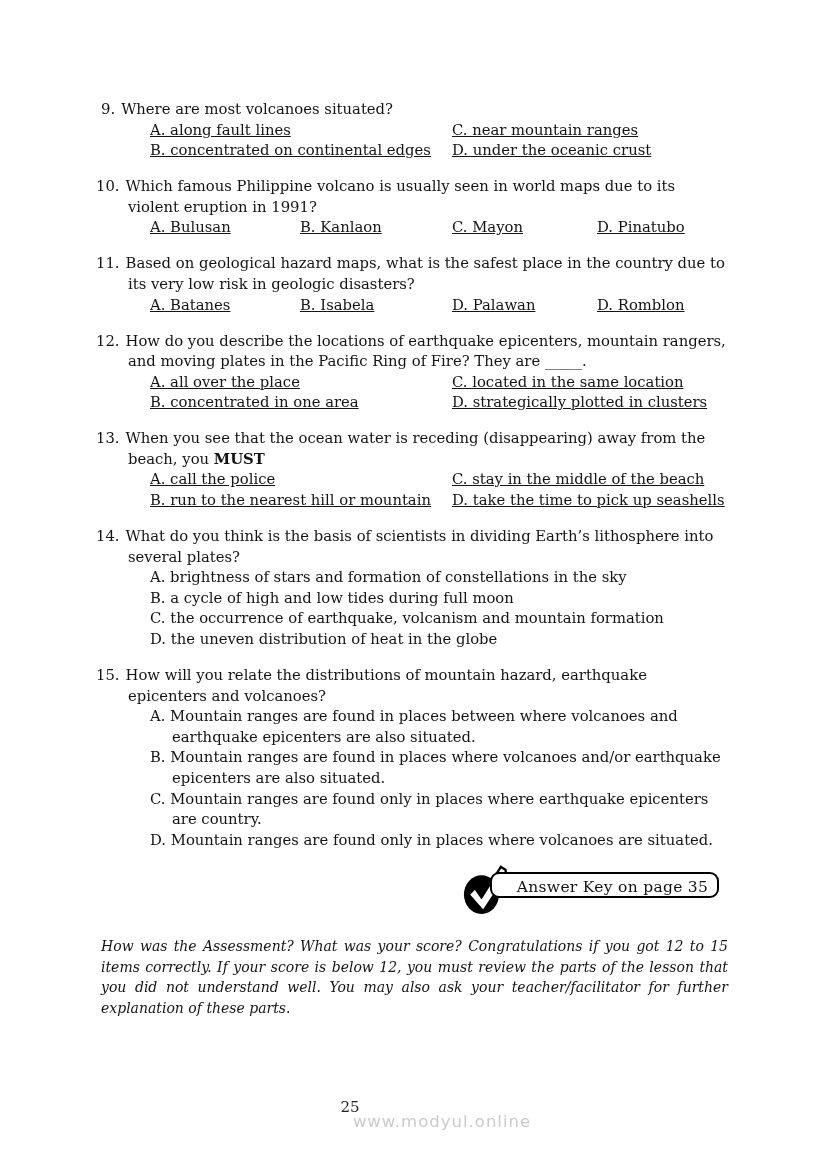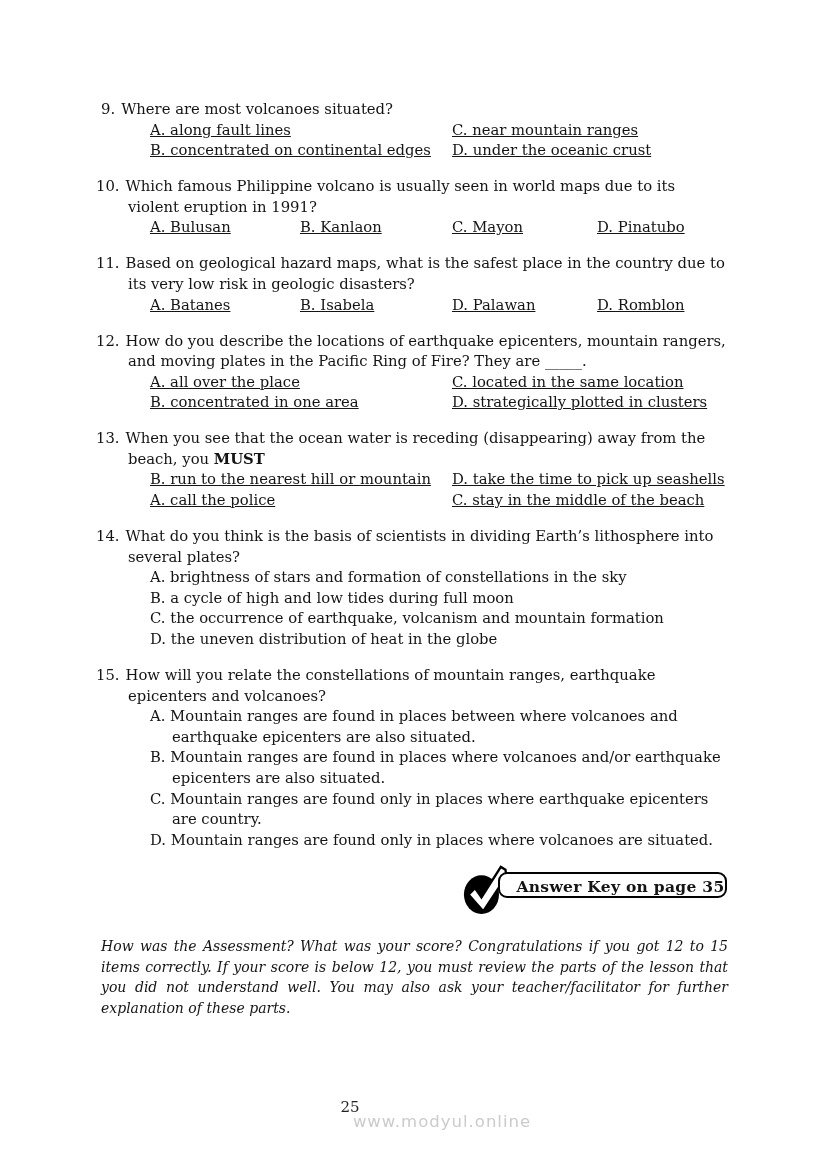--- a/index.html
+++ b/index.html
@@ -28,26 +28,26 @@
   .c1{left:49px;}
   .c2{left:199px;}
   .c3{left:351px;}
   .c4{left:496px;}
   .ol1{margin-left:49px;white-space:nowrap;}
   .ol2{margin-left:71px;white-space:nowrap;}
   b{font-weight:bold;}
 
   .badge-row{position:relative;height:54px;margin-top:10px;}
   .badge-box{
-    position:absolute;left:397px;top:12px;
+    position:absolute;left:389px;top:12px;
     width:229px;height:26px;line-height:26px;
     box-sizing:border-box;
     border:2px solid #000;border-radius:9px;
     text-align:center;padding-left:16px;
-    font-weight:bold;font-size:15.5px;letter-spacing:0.3px;
+    font-weight:normal;font-size:15.5px;letter-spacing:0.3px;
     background:#fff;
   }
   .check-icon{position:absolute;left:362px;top:2px;width:48px;height:56px;}
 
   .footer-note{
     margin-top:22px;
     font-style:italic;font-size:14px;line-height:20.5px;
     width:627px;
   }
   .fl{white-space:normal;}
@@ -127,43 +127,43 @@
     </section>
 
     <section class="q">
       <div class="ql qfirst">
         <span class="qnum">13.</span><span class="qtext">When you see that the ocean water is receding (disappearing) away from the</span>
       </div>
       <div class="ql qcont">
         <span>beach, you </span><b>MUST</b>
       </div>
       <div class="orow">
+        <span class="c1">A. call the police</span>
+        <span class="c3">C. stay in the middle of the beach</span>
+      </div>
+      <div class="orow">
         <span class="c1">B. run to the nearest hill or mountain</span>
         <span class="c3">D. take the time to pick up seashells</span>
-      </div>
-      <div class="orow">
-        <span class="c1">A. call the police</span>
-        <span class="c3">C. stay in the middle of the beach</span>
       </div>
     </section>
 
     <section class="q">
       <div class="ql qfirst">
         <span class="qnum">14.</span><span class="qtext">What do you think is the basis of scientists in dividing Earth’s lithosphere into</span>
       </div>
       <div class="ql qcont">several plates?</div>
       <div class="ol1">A. brightness of stars and formation of constellations in the sky</div>
       <div class="ol1">B. a cycle of high and low tides during full moon</div>
       <div class="ol1">C. the occurrence of earthquake, volcanism and mountain formation</div>
       <div class="ol1">D. the uneven distribution of heat in the globe</div>
     </section>
 
     <section class="q">
       <div class="ql qfirst">
-        <span class="qnum">15.</span><span class="qtext">How will you relate the constellations of mountain ranges, earthquake</span>
+        <span class="qnum">15.</span><span class="qtext">How will you relate the distributions of mountain hazard, earthquake</span>
       </div>
       <div class="ql qcont">epicenters and volcanoes?</div>
       <div class="ol1">A. Mountain ranges are found in places between where volcanoes and</div>
       <div class="ol2">earthquake epicenters are also situated.</div>
       <div class="ol1">B. Mountain ranges are found in places where volcanoes and/or earthquake</div>
       <div class="ol2">epicenters are also situated.</div>
       <div class="ol1">C. Mountain ranges are found only in places where earthquake epicenters</div>
       <div class="ol2">are country.</div>
       <div class="ol1">D. Mountain ranges are found only in places where volcanoes are situated.</div>
     </section>

